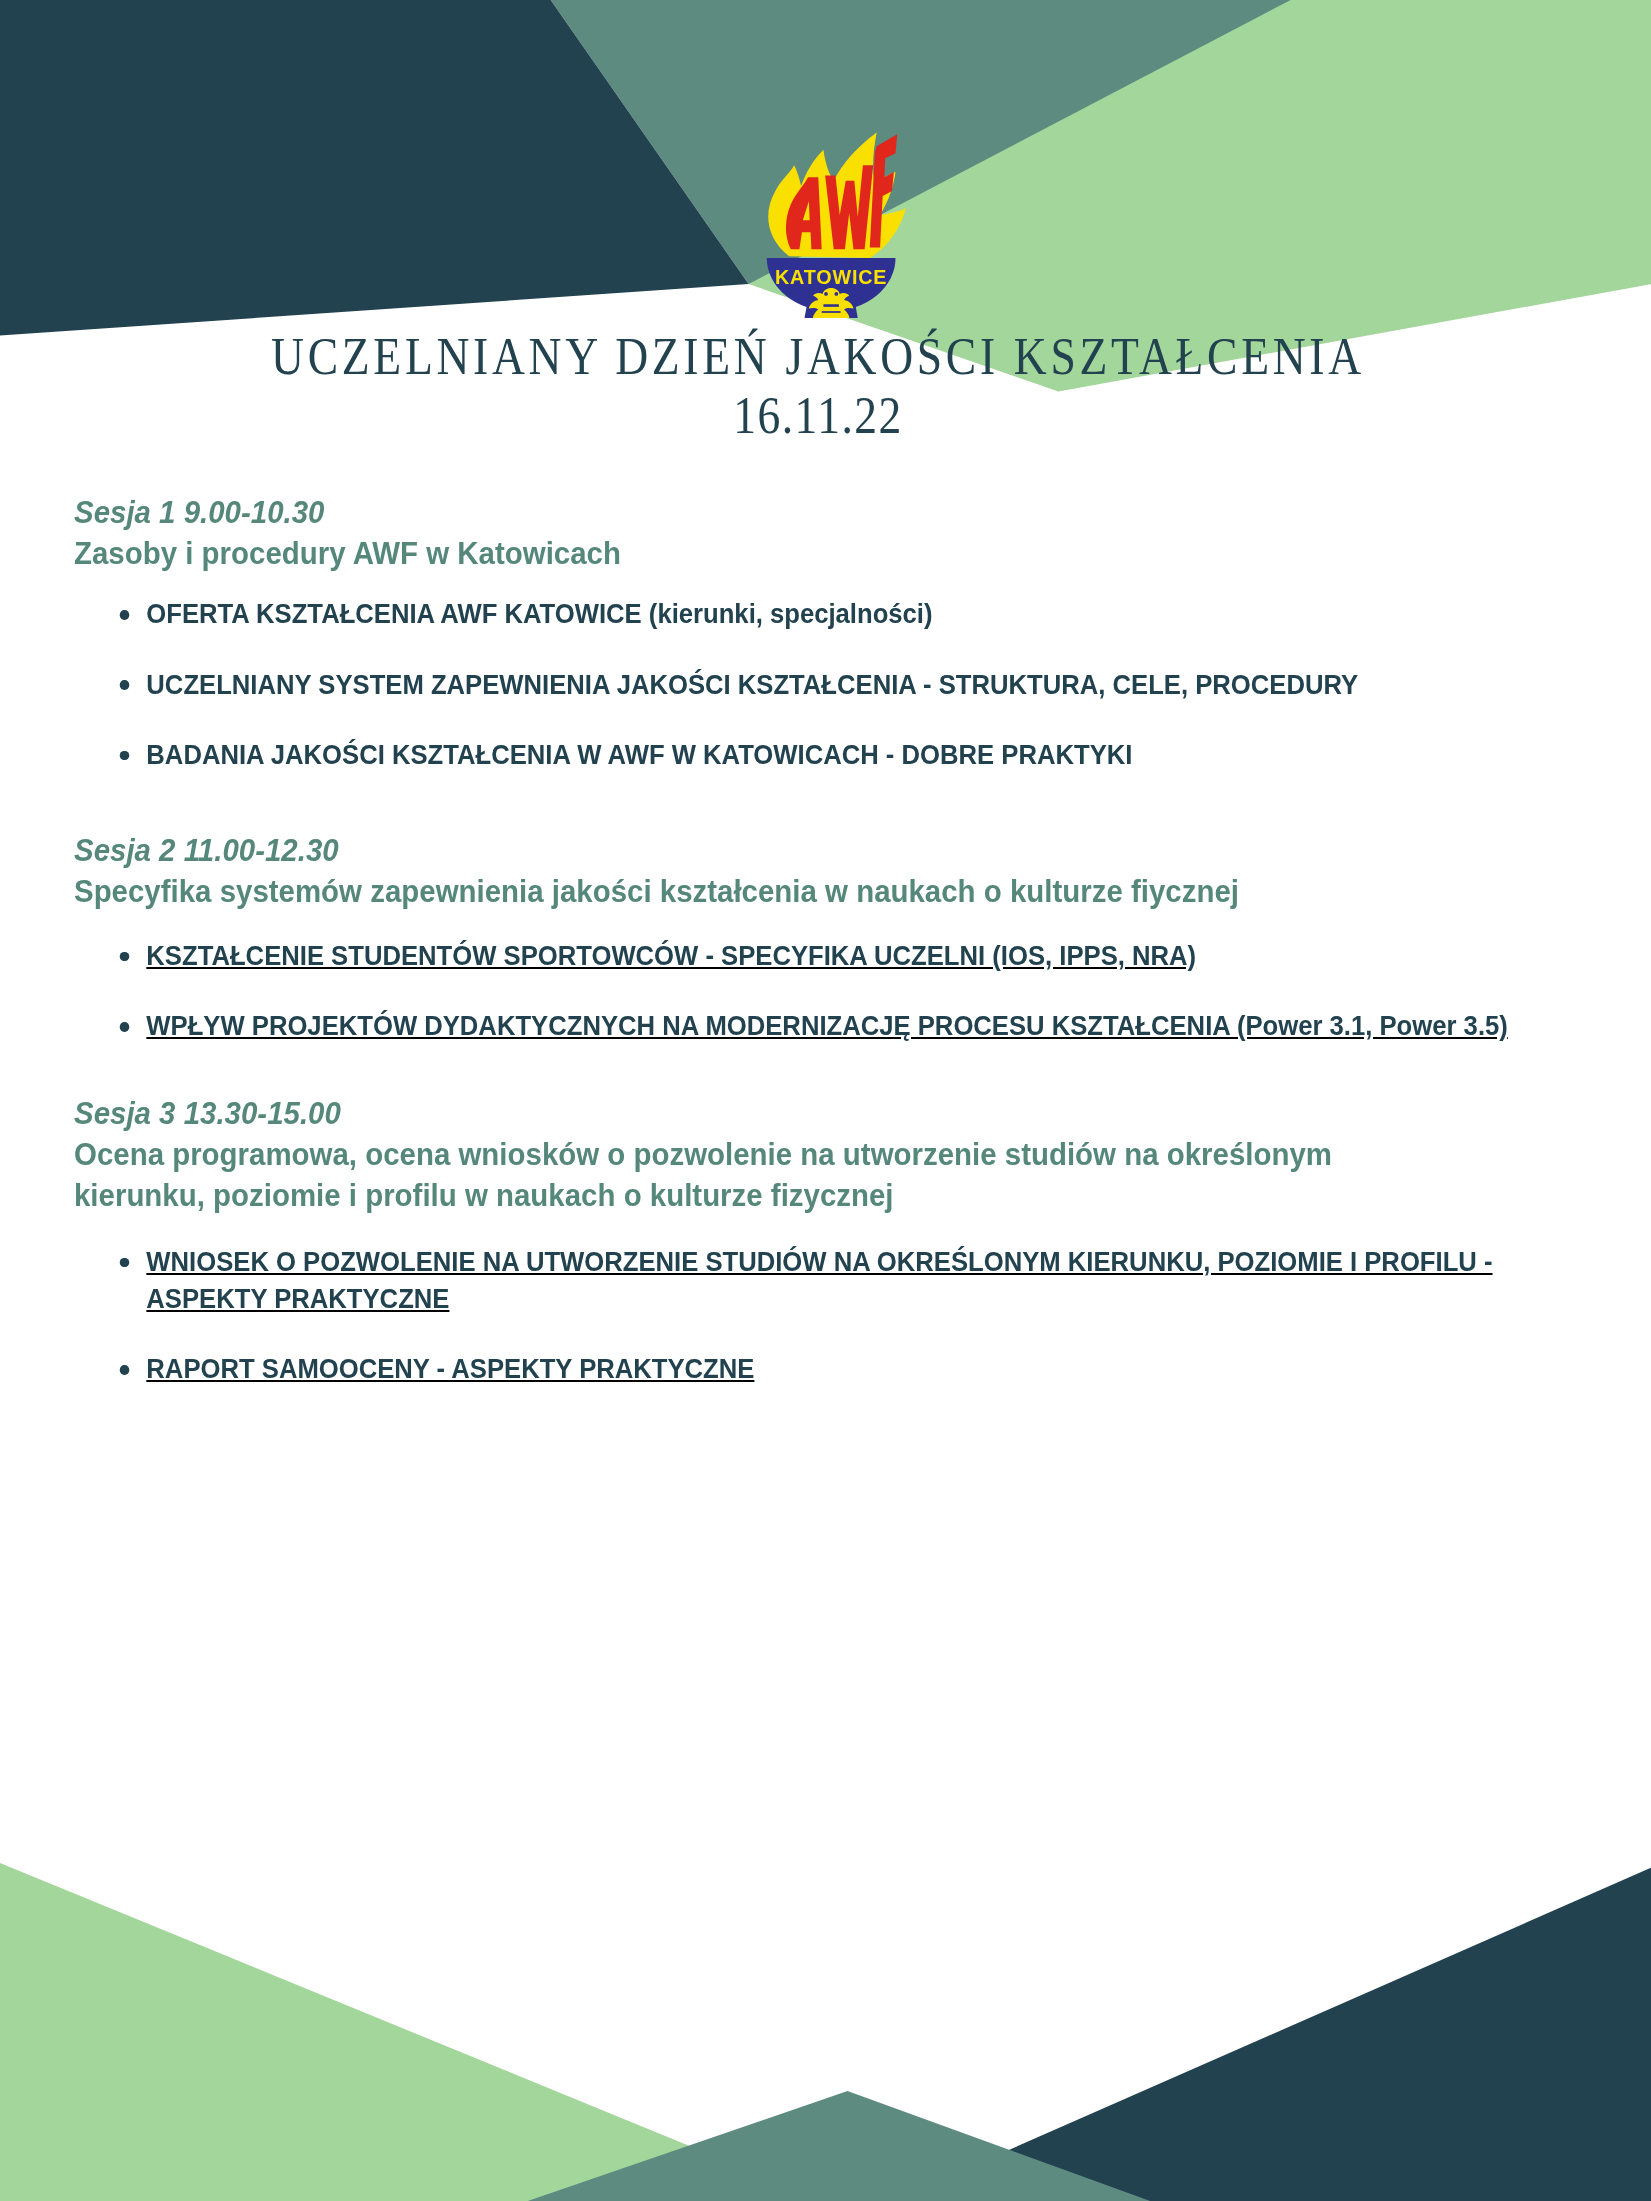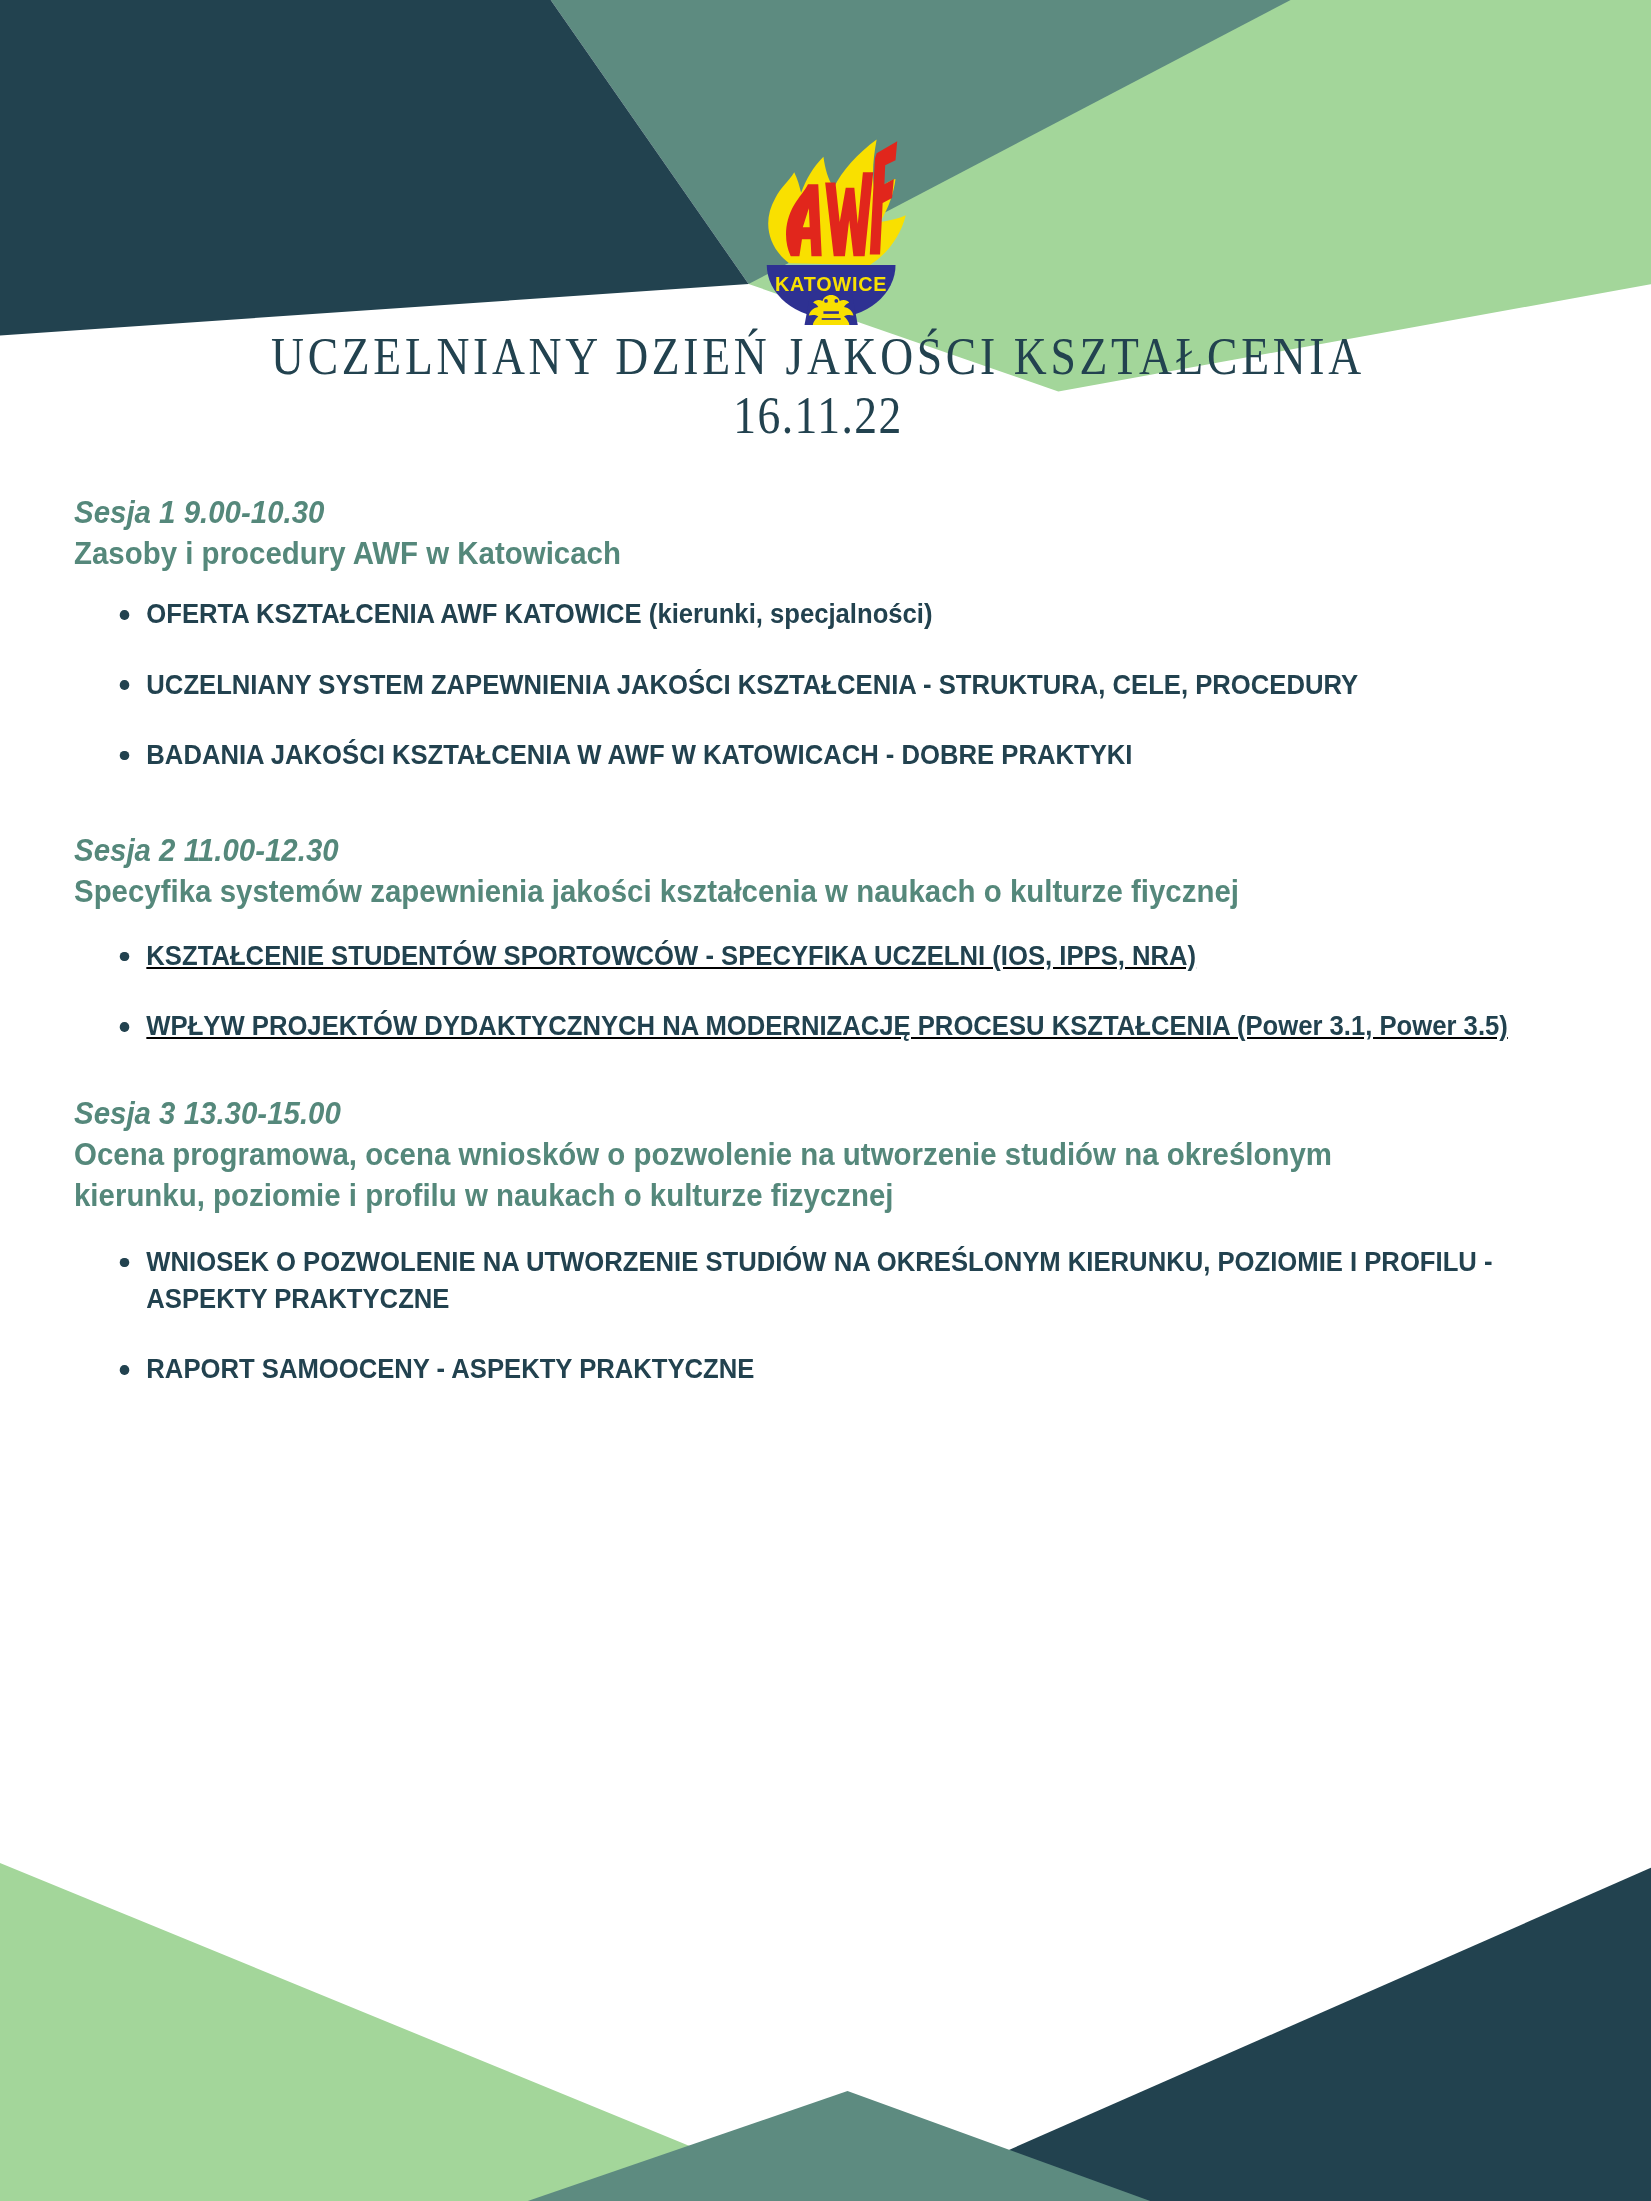--- a/index.html
+++ b/index.html
@@ -17,21 +17,21 @@
   
   #content {
     position:absolute; inset:0; z-index:2;
     width:1652px; height:2202px;
   }
 
   
   .logo-wrap {
     position:absolute;
     left:50%; transform:translateX(-50%);
-    top:119px;
+    top:112px;
     width:198px; height:206px;
   }
 
   
   .title-block {
     position:absolute;
     top:329px; left:0; width:1636px;
     text-align:center;
   }
   .title-line {
@@ -102,21 +102,21 @@
   .bullets li:last-child { margin-bottom:0; }
   .bullets li .dot {
     position:absolute;
     left:5.2px; top:13.8px;
     width:9.5px; height:9.5px;
     border-radius:50%;
     background:#22424f;
   }
   .ses-1 .bullets { margin-top:22.4px; margin-bottom:56px; }
   .ses-2 .bullets { margin-top:26px; margin-bottom:48px;text-decoration:underline; }
-  .ses-3 .bullets { margin-top:27.5px; }
+  .ses-3 .bullets { margin-top:27.5px;text-decoration:underline; }
   .ses-1 .bullets li { margin-bottom:33px; }
   .ses-2 .bullets li { margin-bottom:33px; }
   .ses-3 .bullets li { margin-bottom:33px; }
 </style>
 </head>
 <body>
 
 <svg id="bg" viewBox="0 0 1920 2559" preserveAspectRatio="none">
   <rect x="0" y="0" width="1920" height="2559" fill="#ffffff"></rect>
 

